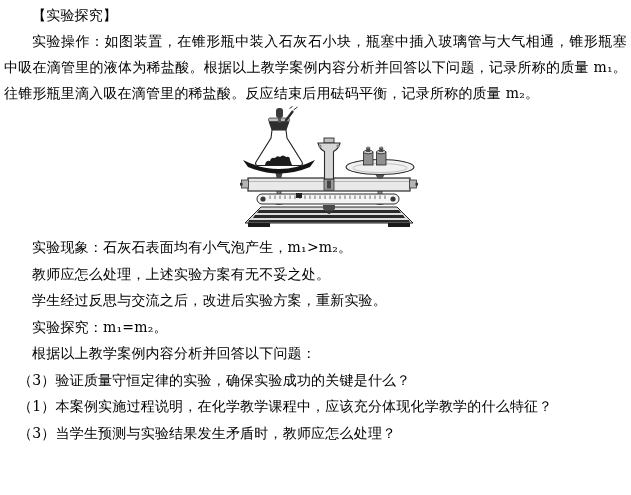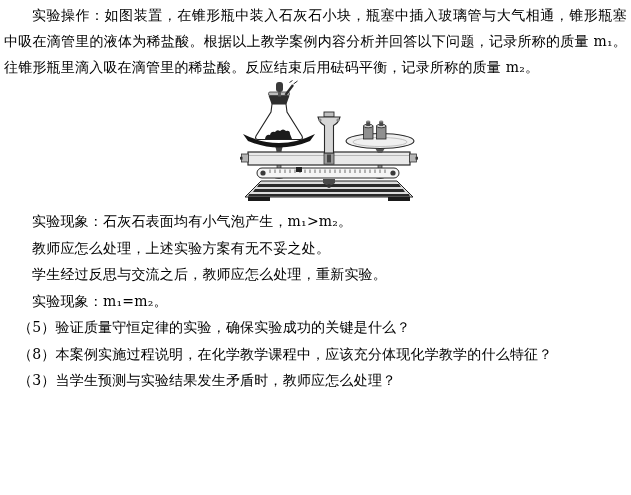--- a/index.html
+++ b/index.html
@@ -32,20 +32,21 @@
     width: 178px;
     height: 122px;
   }
   .figure-row svg { display: block; }
 </style>
 </head>
 <body>
 
 <div class="doc">
 
+  <p class="para">【实验探究】</p>
 
   <p class="para">实验操作：如图装置，在锥形瓶中装入石灰石小块，瓶塞中插入玻璃管与大气相通，锥形瓶塞中吸在滴管里的液体为稀盐酸。根据以上教学案例内容分析并回答以下问题，记录所称的质量 m₁。往锥形瓶里滴入吸在滴管里的稀盐酸。反应结束后用砝码平衡，记录所称的质量 m₂。</p>
 
   <div class="figure-row">
     <svg width="178" height="122" viewBox="0 0 178 122" xmlns="http://www.w3.org/2000/svg">
 
       <g>
         <polygon points="21,101 157,101 173,117 5,117" fill="#dcdcdc" stroke="#222222" stroke-width="1"></polygon>
         <polygon points="19,104 159,104 161,107 17,107" fill="#2a2a2a"></polygon>
         <polygon points="15,109 163,109 165,112 13,112" fill="#2a2a2a"></polygon>
@@ -126,20 +127,21 @@
         <ellipse cx="141.2" cy="46" rx="4.7" ry="1.8" fill="#d0d0d0" stroke="#222222" stroke-width="0.8"></ellipse>
         <rect x="139.2" y="41.5" width="4" height="4.5" fill="#4a4a4a"></rect>
         <ellipse cx="141.2" cy="41.5" rx="2" ry="0.9" fill="#888888"></ellipse>
       </g>
     </svg>
   </div>
 
   <div class="lower">
     <p class="para">实验现象：石灰石表面均有小气泡产生，m₁&gt;m₂。</p>
     <p class="para">教师应怎么处理，上述实验方案有无不妥之处。</p>
-    <p class="para">学生经过反思与交流之后，教师应怎么处理，重新实验。</p>
-    <p class="para">实验现象：m₁=m₂。</p>
-    <p class="para question">（5）验证质量守恒定律的实验，确保实验成功的关键是什么？</p>
-    <p class="para question">（8）本案例实施过程说明，在化学教学课程中，应该充分体现化学教学的什么特征？</p>
+    <p class="para">学生经过反思与交流之后，改进后实验方案，重新实验。</p>
+    <p class="para">实验探究：m₁=m₂。</p>
+    <p class="para">根据以上教学案例内容分析并回答以下问题：</p>
+    <p class="para question">（3）验证质量守恒定律的实验，确保实验成功的关键是什么？</p>
+    <p class="para question">（1）本案例实施过程说明，在化学教学课程中，应该充分体现化学教学的什么特征？</p>
     <p class="para question">（3）当学生预测与实验结果发生矛盾时，教师应怎么处理？</p>
   </div>
 
 </div>
 
 </body></html>

